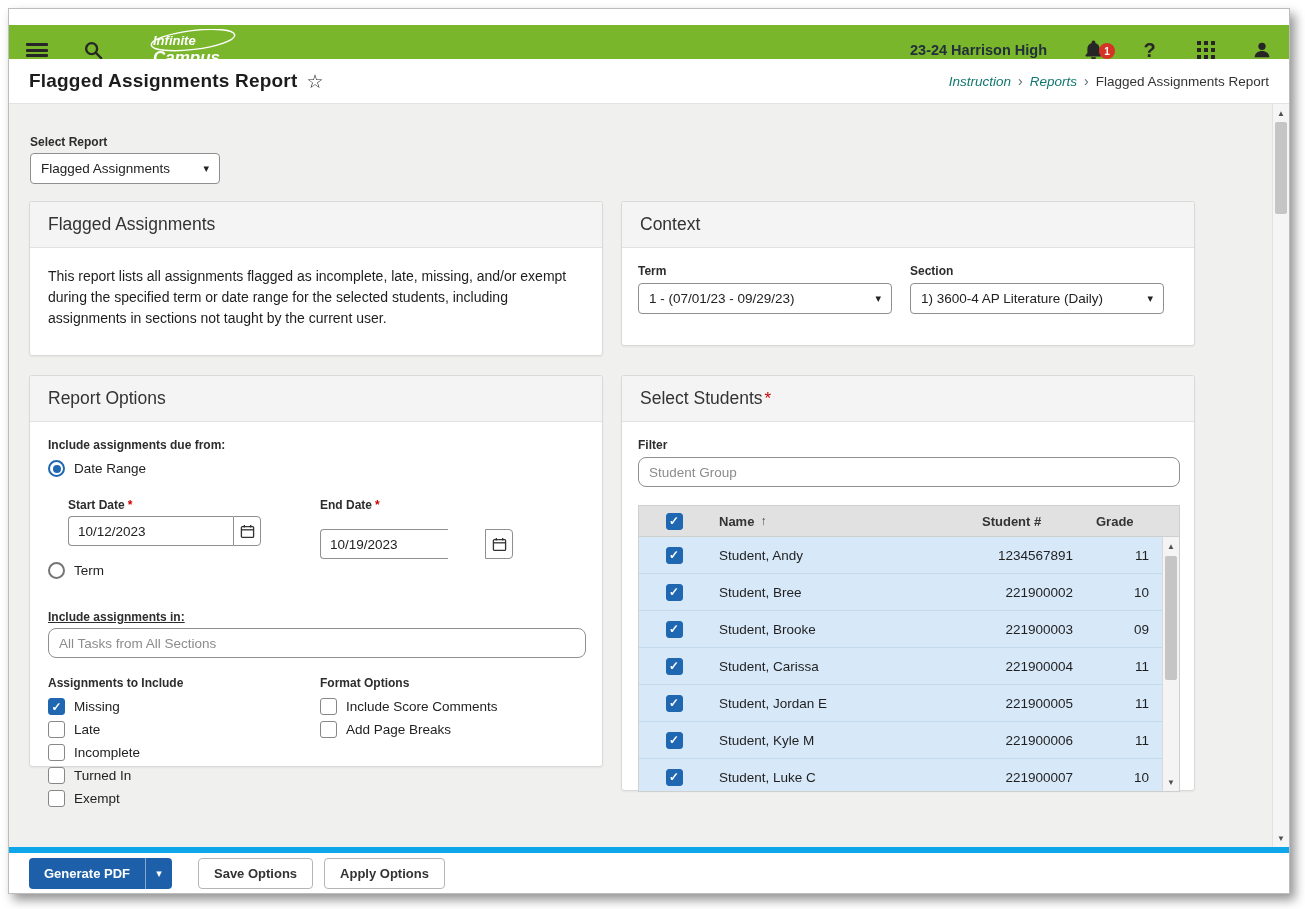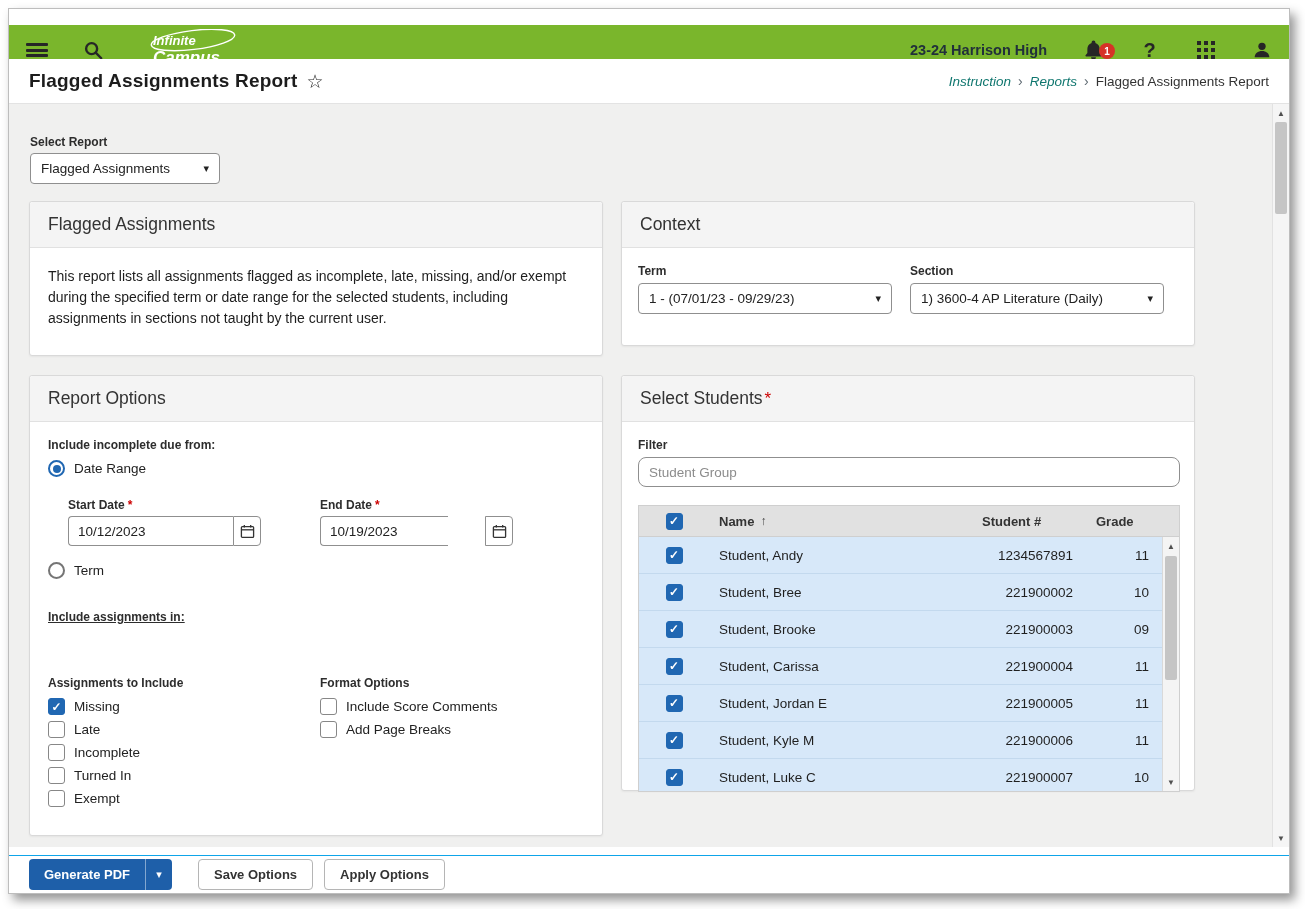--- a/index.html
+++ b/index.html
@@ -88,21 +88,21 @@
   .t-rows { position:absolute; top:31px; left:0; width:525px; height:256px; overflow:hidden; }
   .t-row { height:37px; display:flex; align-items:center; background:#d7e8f9; border-bottom:1px solid #c3d9ee;
            font-size:13.5px; color:#1f1f1f; cursor:pointer; }
   .r-name { width:265px; padding-left:10px; }
   .r-num { width:110px; text-align:right; padding-right:11px; }
   .r-grade { width:80px; text-align:right; padding-right:15px; }
   .t-sb { position:absolute; top:31px; right:0; bottom:0; width:17px; background:#f4f4f4; border-left:1px solid #d9d9d9; }
   .t-sb .thumb { position:absolute; left:2px; right:2px; top:19px; height:124px; background:#c5c5c5; border-radius:2px; cursor:pointer; }
 
   
-  .bottombar { position:absolute; left:0; right:0; bottom:0; height:38px; background:#fff; border-top:1px solid #0ea5e9;
+  .bottombar { position:absolute; left:0; right:0; bottom:0; height:46px; background:#fff; border-top:6px solid #0ea5e9;
                display:flex; align-items:center; padding-left:20px; }
   .split-btn { display:flex; height:31px; }
   .split-main { background:#1e5fa9; color:#fff; border:none; font-size:13px; font-weight:700; padding:0 15px;
                 border-radius:4px 0 0 4px; cursor:pointer; }
   .split-caret { background:#1e5fa9; color:#fff; border:none; border-left:1px solid rgba(255,255,255,.45);
                  width:27px; border-radius:0 4px 4px 0; font-size:11px; cursor:pointer; }
   .btn-plain { height:31px; background:#fff; border:1px solid #b5b5b5; border-radius:4px; font-size:13px; font-weight:700;
                color:#333; padding:0 15px; cursor:pointer; }
   .btn-save { margin-left:26px;text-align:center; } .btn-apply { margin-left:11px; }
 </style>
@@ -210,26 +210,26 @@
           <span class="dd-caret">▾</span>
         </div>
         <div class="mini-label" style="left:288px; top:16px;">Section</div>
         <div class="dropdown" style="left:288px; top:35px; width:254px;">
           <span>1) 3600-4 AP Literature (Daily)</span>
           <span class="dd-caret">▾</span>
         </div>
       </div>
     </section>
 
-    <section class="card" style="left:20px; top:271px; width:574px; height:461px;">
+    <section class="card" style="left:20px; top:271px; width:574px; height:392px;">
       <div class="card-head">
         <h2>Report Options</h2>
       </div>
       <div style="position:relative; height:413px;">
-        <div class="mini-label" style="left:18px; top:16px;">Include incomplete due from:</div>
+        <div class="mini-label" style="left:18px; top:16px;">Include assignments due from:</div>
 
         <label class="opt-row" style="left:18px; top:38px;">
           <span class="radio selected"></span>
           <span class="lbl">Date Range</span>
         </label>
 
         <div class="mini-label" style="left:38px; top:76px;">
           <span>Start Date</span><span class="req">*</span>
         </div>
         <div class="dategroup" style="left:38px; top:94px;">
@@ -240,38 +240,39 @@
                   <line x1="1.5" y1="6.2" x2="14.5" y2="6.2"></line>
                   <line x1="4.6" y1="1" x2="4.6" y2="3.6"></line>
                   <line x1="11.4" y1="1" x2="11.4" y2="3.6"></line>
                 </svg>
           </button>
         </div>
 
         <div class="mini-label" style="left:290px; top:76px;">
           <span>End Date</span><span class="req">*</span>
         </div>
-        <div class="dategroup" style="left:290px; top:94px;gap:37px;">
+        <div class="dategroup" style="left:290px; top:107px;gap:37px;">
           <input class="date-input" value="10/19/2023" style="">
           <button class="cal-btn">
             <svg width="15" height="15" viewBox="0 0 16 16" fill="none" stroke="#333" stroke-width="1.4">
                   <rect x="1.5" y="2.8" width="13" height="11.4" rx="1"></rect>
                   <line x1="1.5" y1="6.2" x2="14.5" y2="6.2"></line>
                   <line x1="4.6" y1="1" x2="4.6" y2="3.6"></line>
                   <line x1="11.4" y1="1" x2="11.4" y2="3.6"></line>
                 </svg>
           </button>
         </div>
 
         <label class="opt-row" style="left:18px; top:140px;">
           <span class="radio"></span>
           <span class="lbl">Term</span>
         </label>
 
         <div class="mini-label" style="left:18px; top:188px;text-decoration:underline;">Include assignments in:</div>
+        <input class="text-input" style="left: 18px; top: 206px; width: 538px;" placeholder="All Tasks from All Sections">
 
         <div class="mini-label" style="left:18px; top:254px;">Assignments to Include</div>
         <div class="mini-label" style="left:290px; top:254px;">Format Options</div>
 
         <label class="opt-row" style="left:18px; top:276px;">
           <span class="checkbox checked">
                 <span class="glyph">✓</span>
               </span>
           <span class="lbl">Missing</span>
         </label>

